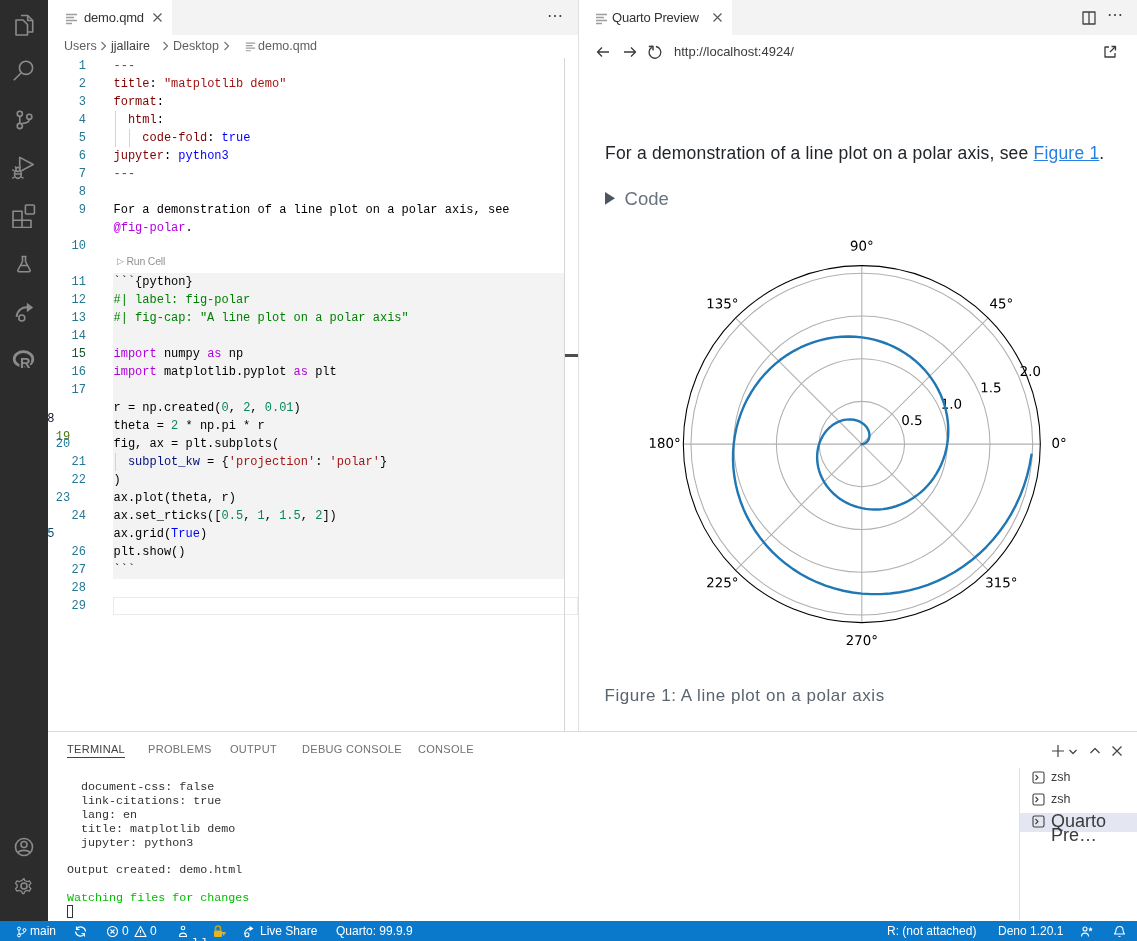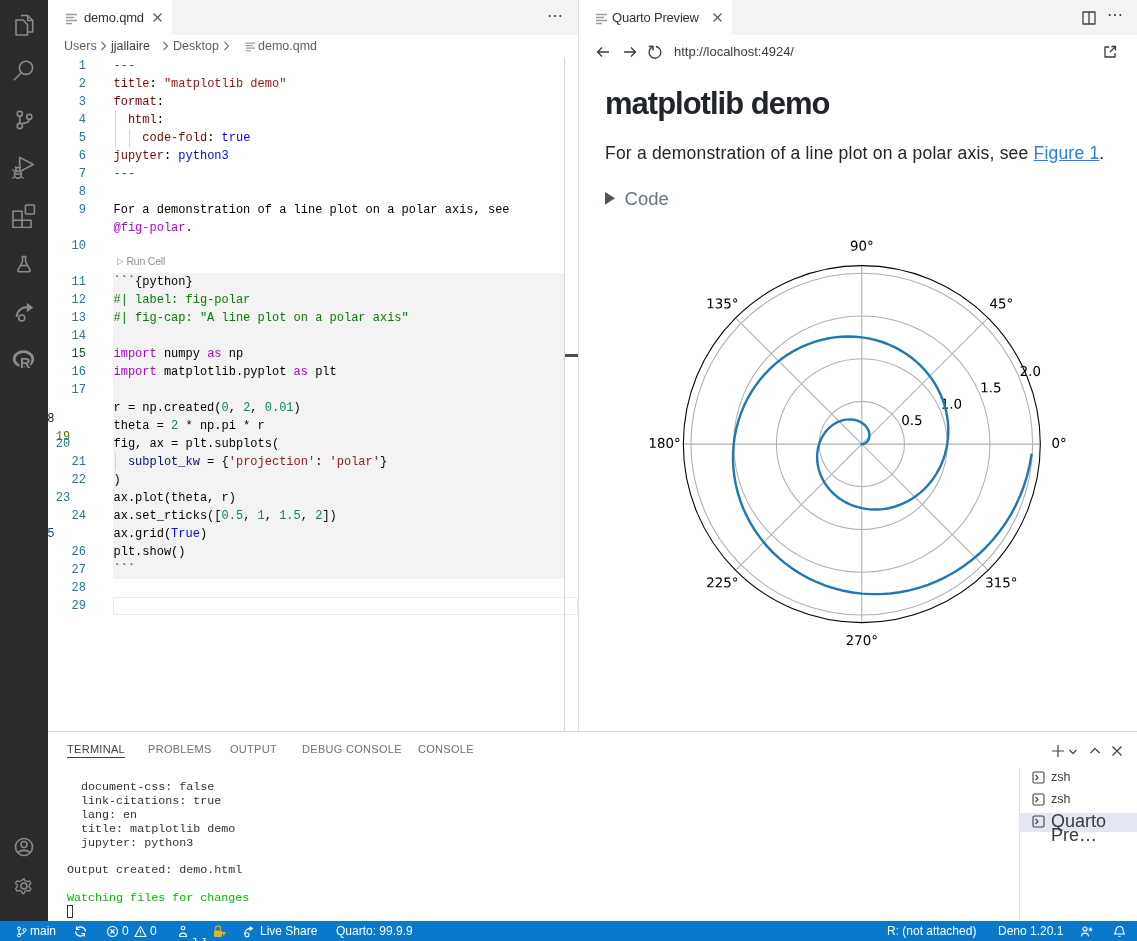--- a/index.html
+++ b/index.html
@@ -119,21 +119,20 @@
     </svg>
 <svg class="abs" style="left:68px;top:44px" width="17" height="17" viewBox="0 0 17 17" fill="none" stroke="#3b3b3b" stroke-width="1.3">
       <path d="M4.7 3.4 A5.9 5.9 0 1 0 8.9 2.5"></path>
       <path d="M1.8 2.5 L5.9 2.3 L6.1 6.4" stroke-width="1.5"></path>
     </svg>
 <div class="abs" style="left:95px;top:44px;height:16px;line-height:16px;font-size:13px;color:#3b3b3b">http://localhost:4924/</div>
 <svg class="abs" style="left:524px;top:45px" width="14" height="14" viewBox="0 0 14 14" fill="none" stroke="#3b3b3b" stroke-width="1.3">
       <path d="M6 2 H2 V12 H12 V8"></path>
       <path d="M8.5 1.5 H12.5 V5.5 M12.3 1.7 L7 7"></path>
     </svg>
-<div class="abs" style="left:26px;top:86px;font-family:'Liberation Sans',sans-serif;font-weight:700;font-size:31px;color:#212529;letter-spacing:-1px">matplotlib demo</div>
 <div class="abs" style="left:26px;top:143px;font-size:17.5px;color:#212529;letter-spacing:0.2px">For a demonstration of a line plot on a polar axis, see <span style="color:#2780e3;text-decoration:underline">Figure 1</span>.</div>
 <svg class="abs" style="left:25.8px;top:191.6px" width="10" height="13" viewBox="0 0 10 13">
       <path d="M0 0 L10 6.35 L0 12.7 Z" fill="#4d565f"></path>
     </svg>
 <div class="abs" style="left:45.6px;top:188px;font-size:18.5px;color:#69737d">Code</div>
 <div class="abs" style="left:-33.8px;top:210.2px;width:618.2px;height:463.6px"><svg width="618.2" height="463.6" viewBox="0 0 460.8 345.6" xmlns="http://www.w3.org/2000/svg" version="1.1">
   <defs>
   <style type="text/css">*{stroke-linejoin: round; stroke-linecap: butt}</style>
  </defs>
  <g id="figure_1">
@@ -936,20 +935,21 @@
 C 236.16 174.528 236.16 174.528 236.16 174.528 
 C 236.16 174.528 236.16 174.528 236.16 174.528 
 C 236.16 174.528 236.16 174.528 236.16 174.528 
 C 236.16 174.528 236.16 174.528 236.16 174.528 
 z
 "></path>
   </clipPath>
  </defs>
 </svg>
 </div>
+<div class="abs" style="left:25.5px;top:685.5px;font-size:17px;color:#5a6570;letter-spacing:0.55px">Figure 1: A line plot on a polar axis</div>
 </div>
 <div class="abs" style="left:48px;top:731px;width:1089px;height:190px;background:#fff;border-top:1px solid #d9d9d9">
 <div class="abs" style="left:19px;top:7px;font-size:11px;letter-spacing:0.3px;color:#424242;border-bottom:1px solid #424242;padding:4px 0 2px">TERMINAL</div>
 <div class="abs" style="left:100px;top:7px;font-size:11px;letter-spacing:0.3px;color:#707070;padding:4px 0">PROBLEMS</div>
 <div class="abs" style="left:182px;top:7px;font-size:11px;letter-spacing:0.3px;color:#707070;padding:4px 0">OUTPUT</div>
 <div class="abs" style="left:254px;top:7px;font-size:11px;letter-spacing:0.3px;color:#707070;padding:4px 0">DEBUG CONSOLE</div>
 <div class="abs" style="left:370px;top:7px;font-size:11px;letter-spacing:0.3px;color:#707070;padding:4px 0">CONSOLE</div>
 <svg class="abs" style="left:1002px;top:11px" width="16" height="16" viewBox="0 0 16 16" fill="none" stroke="#424242" stroke-width="1.2">
       <path d="M8 2 v12 M2 8 h12"></path>
     </svg>

